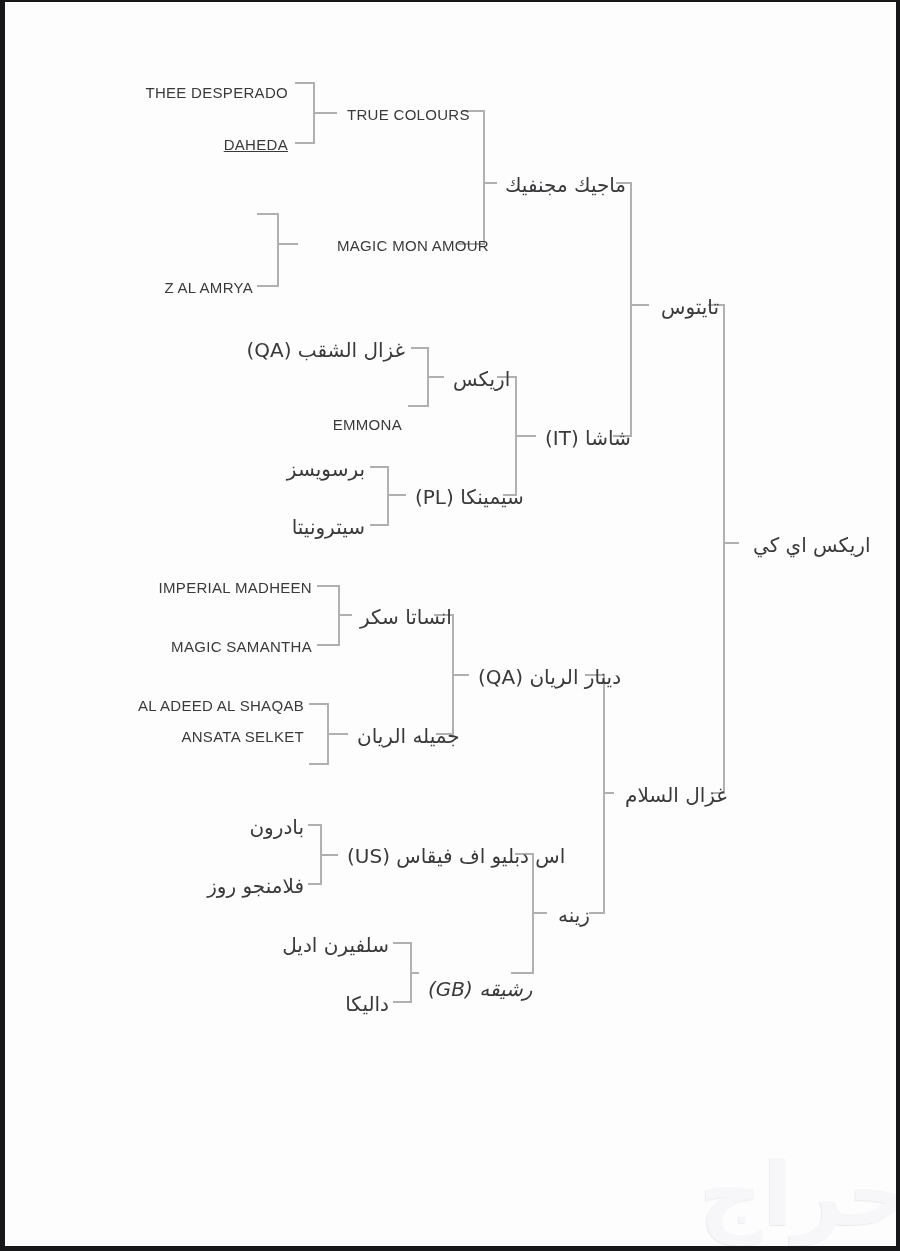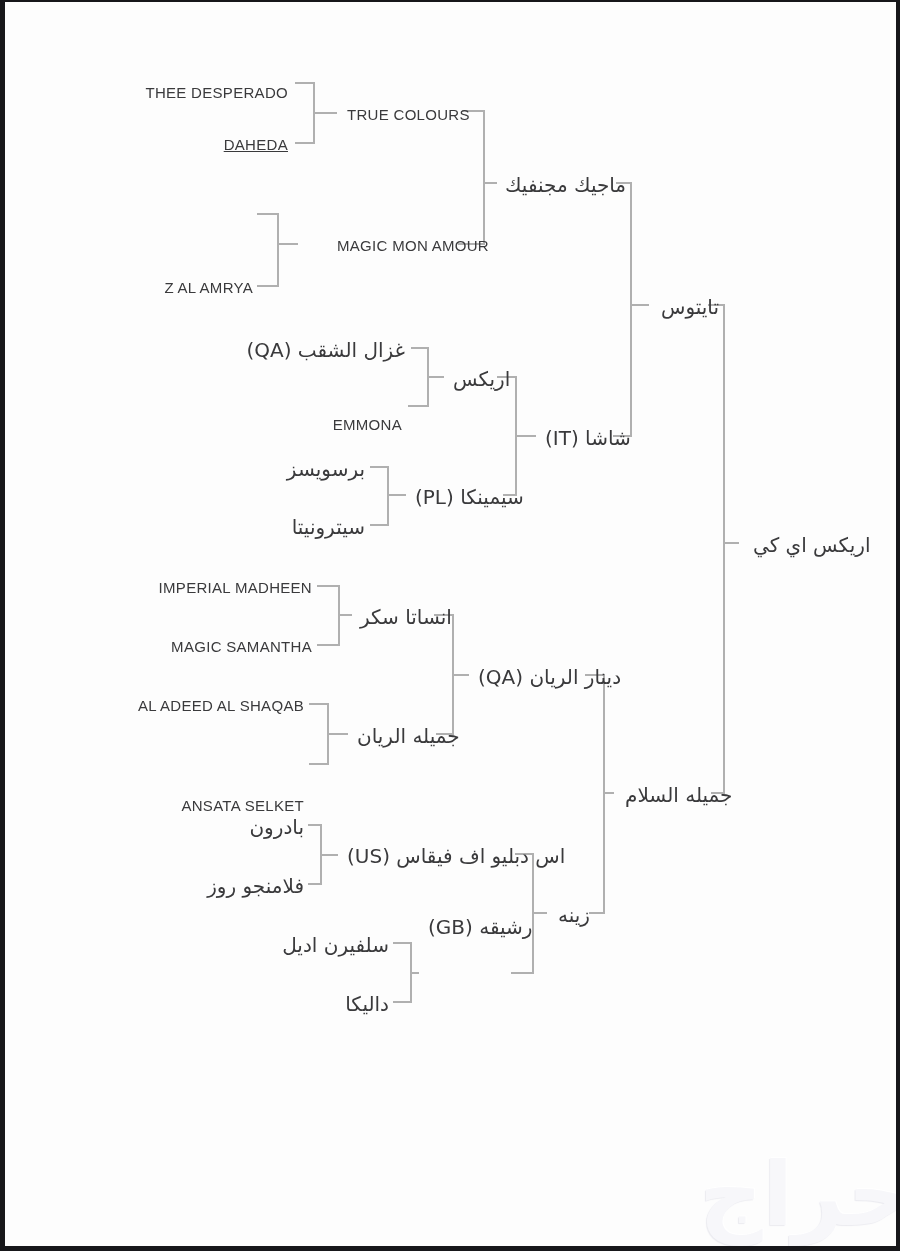--- a/index.html
+++ b/index.html
@@ -79,40 +79,40 @@
     <div class="node en" style="right:608;right:608px;top:80px;">THEE DESPERADO</div>
     <div class="node en" style="right:608px;top:132px;text-decoration:underline;">DAHEDA</div>
     <div class="node en" style="right:643px;top:275px;">Z AL AMRYA</div>
     <div class="node ar" style="right:491px;top:337px;">غزال الشقب (QA)</div>
     <div class="node en" style="right:494px;top:412px;">EMMONA</div>
     <div class="node ar" style="right:531px;top:456px;">برسويسز</div>
     <div class="node ar" style="right:531px;top:514px;">سيترونيتا</div>
     <div class="node en" style="right:584px;top:575px;">IMPERIAL MADHEEN</div>
     <div class="node en" style="right:584px;top:634px;">MAGIC SAMANTHA</div>
     <div class="node en" style="right:592px;top:693px;">AL ADEED AL SHAQAB</div>
-    <div class="node en" style="right:592px;top:793px;">ANSATA SELKET</div>
+    <div class="node en" style="right:592px;top:724px;">ANSATA SELKET</div>
     <div class="node ar" style="right:592px;top:814px;">بادرون</div>
     <div class="node ar" style="right:592px;top:873px;">فلامنجو روز</div>
     <div class="node ar" style="right:507px;top:932px;">سلفيرن اديل</div>
     <div class="node ar" style="right:507px;top:991px;">داليكا</div>
 
     <div class="node en" style="left:342px;top:102px;">TRUE COLOURS</div>
     <div class="node en" style="left:317px;top:233px;margin-left:15px;">MAGIC MON AMOUR</div>
     <div class="node ar" style="left:448px;top:366px;">اريكس</div>
     <div class="node ar" style="left:410px;top:484px;">سيمينكا (PL)</div>
     <div class="node ar" style="left:355px;top:604px;">انساتا سكر</div>
     <div class="node ar" style="left:352px;top:723px;">جميله الريان</div>
     <div class="node ar" style="left:342px;top:843px;">اس دبليو اف فيقاس (US)</div>
-    <div class="node ar" style="left:423px;top:914px;">رشيقه (GB)</div>
+    <div class="node ar" style="left:423px;top:976px;font-style:italic;">رشيقه (GB)</div>
 
     <div class="node ar" style="left:500px;top:172px;">ماجيك مجنفيك</div>
     <div class="node ar" style="left:540px;top:425px;">شاشا (IT)</div>
     <div class="node ar" style="left:473px;top:664px;">دينار الريان (QA)</div>
     <div class="node ar" style="left:553px;top:902px;font-family:Liberation Serif, serif;">زينه</div>
 
     <div class="node ar" style="left:656px;top:294px;">تايتوس</div>
-    <div class="node ar" style="left:620px;top:782px;">جميله السلام</div>
+    <div class="node ar" style="left:620px;top:782px;">غزال السلام</div>
 
     <div class="node ar" style="left:748px;top:532px;">اريكس اي كي</div>
 
     <div class="watermark">حراج</div>
   </div>
 </div>
 
 </body></html>

